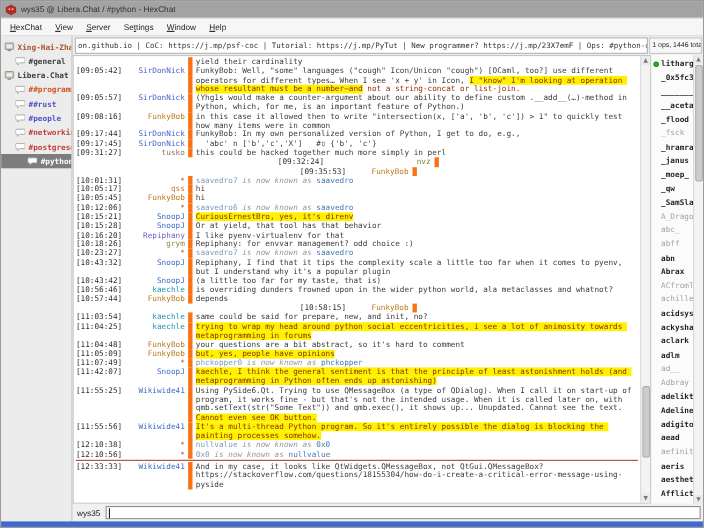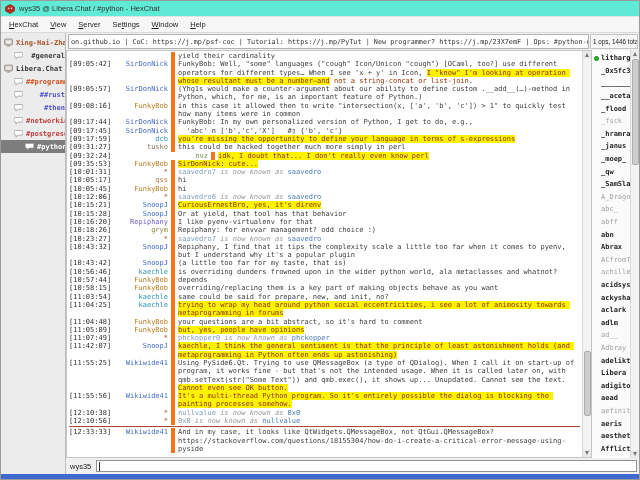--- a/index.html
+++ b/index.html
@@ -1,29 +1,29 @@
 <!DOCTYPE html>
 <html><head>
 <meta charset="utf-8">
 <style>
   * { margin:0; padding:0; box-sizing:border-box; }
   html,body { width:640px; height:480px; overflow:hidden; background:#d6d6d6; }
   .window { width:640px; height:480px; border:1px solid #9a9a9a; display:flex; flex-direction:column; background:#f0f0f0; font-family:"Liberation Sans",sans-serif; }
 
-  .titlebar { height:16px; flex:none; display:flex; align-items:center; gap:4px; padding-left:4px; background:#5eead4; border-bottom:1px solid #e3e3e3; }
+  .titlebar { height:16px; flex:none; display:flex; align-items:center; gap:4px; padding-left:4px; background:#a3a3a3; border-bottom:1px solid #e3e3e3; }
   .titlebar .title { font-size:7.5px; color:#333; }
 
   .menubar { height:16px; flex:none; display:flex; align-items:center; padding-left:2px; background:#f6f6f6; border-bottom:1px solid #dadada; }
   .menu-item { font-size:7.5px; color:#1f1f1f; padding:0 6px; }
 
   .main { flex:1; display:flex; min-height:0; }
 
   .sidebar { width:65px; flex:none; background:#ececec; border-right:1px solid #bdbdbd; padding-top:3px; overflow:hidden; }
   .tree-row { height:13px; display:flex; align-items:center; gap:3px; padding-left:3px; font:700 7px "DejaVu Sans Mono",monospace; white-space:nowrap; overflow:hidden; }
-  .tree-row.channel { padding-left:13px;justify-content:space-between; }
+  .tree-row.channel { padding-left:13px; }
   .tree-row.selected { background:#7d7d7d;padding-left:24px; }
   .tree-row .ticon { flex:none; width:9px; height:9px; }
 
   .rightpane { flex:1; display:flex; flex-direction:column; min-width:0; }
   .toprow { height:17px; flex:none; display:flex; }
   .topicbar { flex:1; margin:1px 1px 1px 2px; background:#fff; border:1px solid #b2b2b2; font:6.8px/12px "DejaVu Sans Mono",monospace; color:#333; white-space:nowrap; overflow:hidden; padding:1px 2px; }
   .opshdr { width:48px; flex:none; margin:1px 1px 1px 0; background:#f7f7f7; border:1px solid #c5c5c5; font-size:6.3px; color:#222; display:flex; align-items:center; padding-left:2px; white-space:nowrap; overflow:hidden; }
 
   .midrow { flex:1; display:flex; min-height:0; }
   .chatwrap { flex:1; display:flex; min-width:0; background:#fff; border:1px solid #c5c5c5; border-right:none; }
@@ -126,21 +126,21 @@
     <svg class="ticon chan" width="9" height="9" viewBox="0 0 9 9">
             <path d="M1 1.5 h7 a0.8 0.8 0 0 1 0.8 0.8 v3 a0.8 0.8 0 0 1 -0.8 0.8 h-4 l-2 2 v-2 h-1 a0.8 0.8 0 0 1 -0.8 -0.8 v-3 a0.8 0.8 0 0 1 0.8 -0.8 z" fill="#ffffff" stroke="#999" stroke-width="0.7"></path>
           </svg>
     <span class="tlabel" style="color: rgb(80, 80, 200);">##rust</span>
   </div>
         <div class="tree-row channel">
 
     <svg class="ticon chan" width="9" height="9" viewBox="0 0 9 9">
             <path d="M1 1.5 h7 a0.8 0.8 0 0 1 0.8 0.8 v3 a0.8 0.8 0 0 1 -0.8 0.8 h-4 l-2 2 v-2 h-1 a0.8 0.8 0 0 1 -0.8 -0.8 v-3 a0.8 0.8 0 0 1 0.8 -0.8 z" fill="#ffffff" stroke="#999" stroke-width="0.7"></path>
           </svg>
-    <span class="tlabel" style="color: rgb(80, 80, 200);">#then</span>
+    <span class="tlabel" style="color: rgb(80, 80, 200);">#people</span>
   </div>
         <div class="tree-row channel">
 
     <svg class="ticon chan" width="9" height="9" viewBox="0 0 9 9">
             <path d="M1 1.5 h7 a0.8 0.8 0 0 1 0.8 0.8 v3 a0.8 0.8 0 0 1 -0.8 0.8 h-4 l-2 2 v-2 h-1 a0.8 0.8 0 0 1 -0.8 -0.8 v-3 a0.8 0.8 0 0 1 0.8 -0.8 z" fill="#ffffff" stroke="#999" stroke-width="0.7"></path>
           </svg>
     <span class="tlabel" style="color: rgb(192, 60, 60);">#networking</span>
   </div>
         <div class="tree-row channel">
 
@@ -191,38 +191,31 @@
     <span class="ts">[09:17:44]</span>
     <span class="nick" style="color: rgb(74, 102, 200);">SirDonNick</span>
     <span class="body"><span>FunkyBob: In my own personalized version of Python, I get to do, e.g.,</span></span>
   </div>
               <div class="msg">
     <span class="ts">[09:17:45]</span>
     <span class="nick" style="color: rgb(74, 102, 200);">SirDonNick</span>
     <span class="body"><span>  'abc' n ['b','c','X']   #▯ {'b', 'c'}</span></span>
   </div>
               <div class="msg">
-    <span class="ts">[09:17:59]</span>
-    <span class="nick" style="color: rgb(42, 147, 176);">dcb</span>
-    <span class="body"><span class="hl">you're missing the opportunity to define your language in terms of s-expressions</span></span>
-  </div>
-              <div class="msg">
     <span class="ts">[09:31:27]</span>
     <span class="nick" style="color: rgb(138, 122, 102);">tusko</span>
     <span class="body"><span>this could be hacked together much more simply in perl</span></span>
   </div>
               <div class="msg">
     <span class="ts">[09:32:24]</span>
     <span class="nick" style="color: rgb(107, 142, 63); margin-left: 40px;">nvz</span>
-    <span class="body"><span class="hl">idk, I doubt that... I don't really even know perl</span></span>
   </div>
               <div class="msg">
     <span class="ts">[09:35:53]</span>
     <span class="nick" style="color: rgb(184, 121, 28);">FunkyBob</span>
-    <span class="body"><span class="hl">SirDonNick: cute...</span></span>
   </div>
               <div class="msg">
     <span class="ts">[10:01:31]</span>
     <span class="nick" style="color: rgb(179, 90, 45);">*</span>
     <span class="body"><span class="nickold">saavedro7</span><span class="evt"> is now known as </span><span class="nicknew">saavedro</span></span>
   </div>
               <div class="msg">
     <span class="ts">[10:05:17]</span>
     <span class="nick" style="color: rgb(192, 118, 58);">qss</span>
     <span class="body"><span>hi</span></span>
@@ -278,21 +271,20 @@
     <span class="body"><span>is overriding dunders frowned upon in the wider python world, ala metaclasses and whatnot?</span></span>
   </div>
               <div class="msg">
     <span class="ts">[10:57:44]</span>
     <span class="nick" style="color: rgb(184, 121, 28);">FunkyBob</span>
     <span class="body"><span>depends</span></span>
   </div>
               <div class="msg">
     <span class="ts">[10:58:15]</span>
     <span class="nick" style="color: rgb(184, 121, 28);">FunkyBob</span>
-    <span class="body"><span>overriding/replacing them is a key part of making objects behave as you want</span></span>
   </div>
               <div class="msg">
     <span class="ts">[11:03:54]</span>
     <span class="nick" style="color: rgb(42, 147, 176);">kaechle</span>
     <span class="body"><span>same could be said for prepare, new, and init, no?</span></span>
   </div>
               <div class="msg">
     <span class="ts">[11:04:25]</span>
     <span class="nick" style="color: rgb(42, 147, 176);">kaechle</span>
     <span class="body"><span class="hl">trying to wrap my head around python social eccentricities, i see a lot of animosity towards metaprogramming in forums</span></span>
@@ -451,21 +443,21 @@
               <div class="user-row away">
     <span class="dotpad"></span>
     <span class="uname">Adbray</span>
   </div>
               <div class="user-row">
     <span class="dotpad"></span>
     <span class="uname">adelikta</span>
   </div>
               <div class="user-row">
     <span class="dotpad"></span>
-    <span class="uname">Libera</span>
+    <span class="uname">Adeline</span>
   </div>
               <div class="user-row">
     <span class="dotpad"></span>
     <span class="uname">adigitol</span>
   </div>
               <div class="user-row">
     <span class="dotpad"></span>
     <span class="uname">aead</span>
   </div>
               <div class="user-row away">

